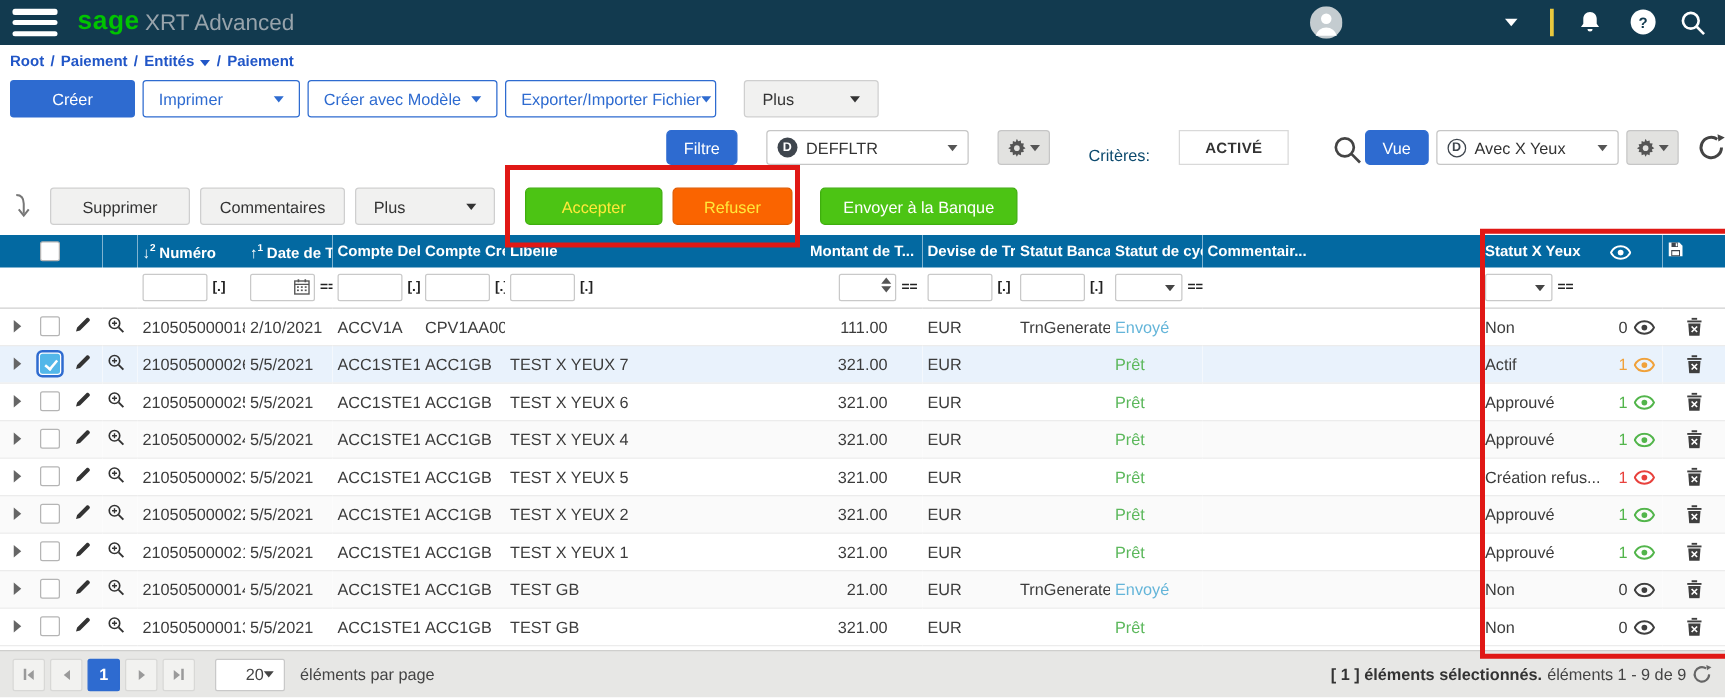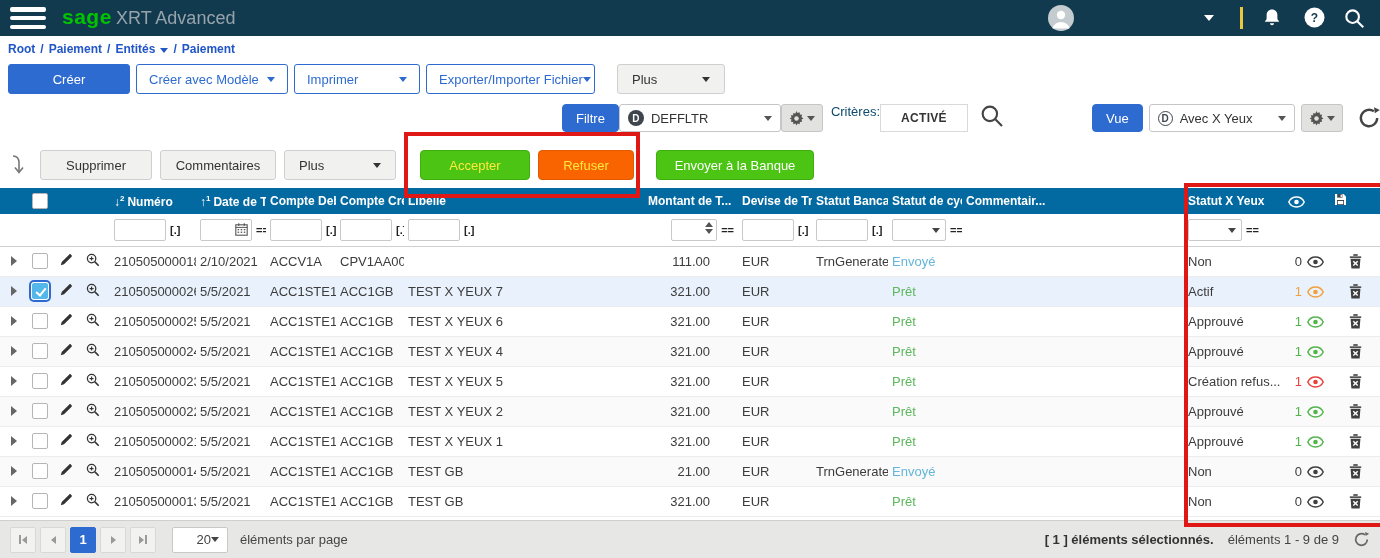--- a/index.html
+++ b/index.html
@@ -31,21 +31,21 @@
   .btn-gray{background:#f1f1f0;color:#333;border:1px solid #cfcfcf;}
   .btn-gray.spread{justify-content:space-between;padding:0 14px;}
   .btn-green{background:var(--button-green,#4cc414);color:var(--button-yellow-text,#ffe93a);border:1px solid #3fae0e;border-radius:4px;}
   .btn-orange{background:var(--button-orange,#fa6400);color:var(--button-yellow-text,#ffe93a);border:1px solid #e05a00;border-radius:4px;}
   .btn-green-w{background:var(--button-green,#4cc414);color:#fff;border:1px solid #3fae0e;border-radius:4px;}
   .caret{display:inline-block;width:0;height:0;border-left:4px solid transparent;border-right:4px solid transparent;border-top:5px solid currentColor;}
   .toolbar1{position:absolute;top:64px;left:8px;display:flex;align-items:center;}
   .toolbar2{position:absolute;top:150px;left:10px;display:flex;align-items:center;gap:8px;}
 
   
-  .fgroup{position:absolute;top:104px;left:562px;display:flex;align-items:flex-start;gap:0;}
+  .fgroup{position:absolute;top:104px;left:533px;display:flex;align-items:flex-end;gap:23px;}
   .vgroup{position:absolute;top:104px;left:1092px;display:flex;align-items:center;gap:6px;}
   .btn-sm{height:28px;border-radius:4px;padding:0 13px;}
   .dd{height:28px;background:#fff;border:1px solid #c6c6c6;border-radius:3px;display:flex;align-items:center;padding:0 8px;gap:7px;color:#333;box-sizing:border-box;cursor:pointer;}
   .dd .caret{margin-left:auto;color:#555;}
   .dcircle{width:16px;height:16px;border-radius:50%;display:flex;align-items:center;justify-content:center;font-size:10px;font-weight:bold;flex:0 0 auto;}
   .dcircle.solid{background:#3e454d;color:#fff;}
   .dcircle.line{border:1.5px solid #3e454d;color:#3e454d;width:13px;height:13px;}
   .gearbtn{width:42px;height:28px;background:#e2e2e0;border:1px solid #c6c6c6;border-radius:3px;display:flex;align-items:center;justify-content:center;gap:3px;cursor:pointer;box-sizing:border-box;}
   .gearbtn .caret{color:#555;}
   .lbl{color:#0c4a6e;}
@@ -93,21 +93,21 @@
   
   .footer{position:absolute;top:520px;left:0;width:1380px;height:38px;background:#e7e7e5;border-top:1px solid #cfcfcd;display:flex;align-items:center;padding:0 10px;box-sizing:border-box;color:#444;}
   .pg-btn{width:26px;height:26px;background:#f2f2f0;border:1px solid #d8d8d6;border-radius:2px;display:flex;align-items:center;justify-content:center;gap:1px;margin-right:4px;cursor:pointer;box-sizing:border-box;}
   .pg-btn.active{background:var(--accent-blue,#2e6bd0);border-color:var(--accent-blue,#2e6bd0);color:#fff;font-weight:bold;}
   .tri-l{width:0;height:0;border-top:4px solid transparent;border-bottom:4px solid transparent;border-right:5px solid #9a9a9a;}
   .tri-r{width:0;height:0;border-top:4px solid transparent;border-bottom:4px solid transparent;border-left:5px solid #9a9a9a;}
   .pbar{width:2px;height:9px;background:#9a9a9a;}
   .psel{width:56px;height:26px;background:#fff;border:1px solid #c9c9c9;border-radius:2px;display:flex;align-items:center;justify-content:flex-end;padding:0 8px;margin-left:12px;box-sizing:border-box;cursor:pointer;}
   .psel .caret{color:#444;}
   .perpage{margin-left:12px;}
-  .fright{margin-left:auto;display:flex;align-items:center;gap:14px;}
+  .fright{margin-left:auto;display:flex;align-items:center;gap:4px;}
   .selinfo{font-weight:bold;color:#333;}
 
   
   .ann{position:absolute;border:4px solid var(--annotation-red,#e01815);z-index:50;pointer-events:none;}
   .ann1{left:404px;top:132px;width:228px;height:58px;}
   .ann2{left:1184px;top:183px;width:192px;height:336px;}
 </style>
 </head>
 <body>
 
@@ -155,29 +155,29 @@
       <span>/</span>
     <span>Paiement</span>
       <span>/</span>
     <span>Entités</span>
     <span class="bc-caret"></span>
       <span>/</span>
     <span>Paiement</span>
   </div>
 
   <div class="toolbar1">
-    <div class="btn btn-primary" style="width:122px;">
+    <div class="btn btn-primary" style="width:100px;">
         <span>Créer</span>
+      </div>
+    <div class="btn btn-outline" style="width:126px;margin-left:6px;">
+        <span>Imprimer</span>
+        <span class="caret"></span>
       </div>
     <div class="btn btn-outline" style="width:152px;margin-left:6px;">
         <span>Créer avec Modèle</span>
-        <span class="caret"></span>
-      </div>
-    <div class="btn btn-outline" style="width:126px;margin-left:6px;">
-        <span>Imprimer</span>
         <span class="caret"></span>
       </div>
     <div class="btn btn-outline" style="width:169px;margin-left:6px;">
         <span>Exporter/Importer Fichier</span>
         <span class="caret"></span>
       </div>
     <div class="btn btn-gray spread" style="width:108px;margin-left:22px;">
         <span>Plus</span>
         <span class="caret"></span>
       </div>

